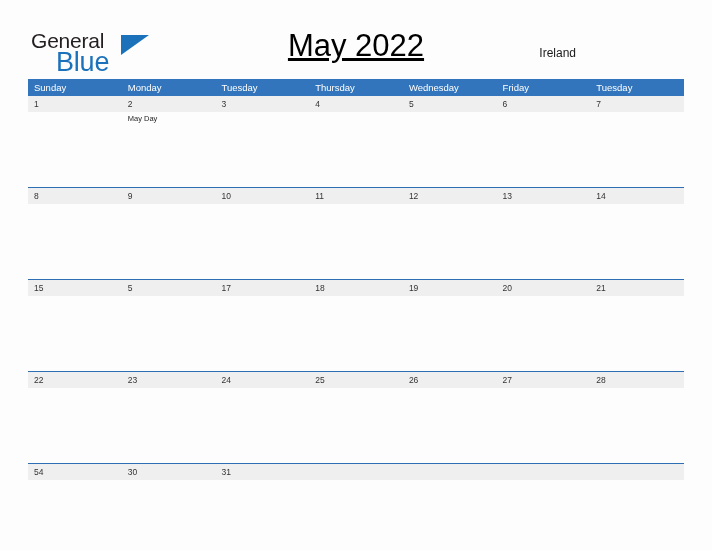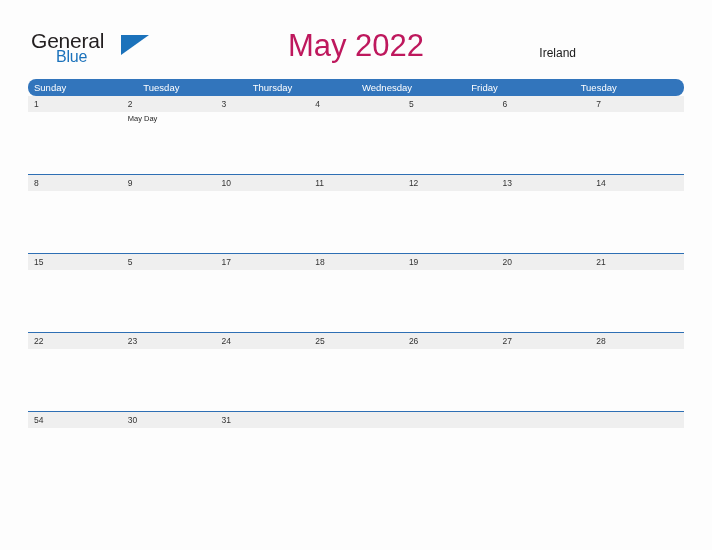--- a/index.html
+++ b/index.html
@@ -43,21 +43,21 @@
     top: 0;
     font-size: 21px;
     color: #231f20;
     letter-spacing: -0.2px;
     white-space: nowrap;
   }
   .logo-line2 {
     position: absolute;
     left: 25px;
     top: 19px;
-    font-size: 16px;
+    font-size: 27px;
     color: #1b72bb;
     letter-spacing: -0.2px;
     white-space: nowrap;
   }
   .logo-flag {
     position: absolute;
     left: 90px;
     top: 5px;
     width: 0;
     height: 0;
@@ -66,22 +66,23 @@
   }
 
   .cal-title {
     position: absolute;
     left: 0;
     top: 28px;
     width: 712px;
     text-align: center;
     font-size: 31px;
     font-weight: 400;
-    color: #be185d;
+    color: #000000;
     letter-spacing: 0px;
+    text-decoration: underline;
   }
 
   .country {
     position: absolute;
     right: 28px;
     top: 46px;
     font-size: 12px;
     color: #1a1a1a;
     text-align: right;
     margin-left: 12px;
@@ -93,21 +94,20 @@
     left: 28px;
     top: 79px;
     width: 656px;
   }
 
   .dow-row {
     display: flex;
     width: 656px;
     height: 17px;
     background: #3275bc;
-    border-radius: 8px;
   }
   .dow-cell {
     flex: 1 1 0;
     color: #ffffff;
     font-size: 9.5px;
     line-height: 17px;
     padding-left: 6px;
     box-sizing: border-box;
     white-space: nowrap;
     overflow: hidden;
@@ -131,21 +131,21 @@
     flex: 1 1 0;
     font-size: 8.5px;
     line-height: 16px;
     color: #333333;
     padding-left: 6px;
     box-sizing: border-box;
   }
   .week-body {
     display: flex;
     width: 656px;
-    height: 62px;
+    height: 75px;
     background: #fdfdfd;
   }
   .event-cell {
     flex: 1 1 0;
     padding-left: 6px;
     padding-top: 2px;
     box-sizing: border-box;
   }
   .event {
     font-size: 7.5px;
@@ -170,20 +170,21 @@
     <div class="cal-title">May 2022</div>
 
     <div class="country">Ireland</div>
 
   </div>
 
   <div class="calendar">
 
     <div class="dow-row">
       <div class="dow-cell">Sunday</div>
+      <div class="dow-cell">Monday</div>
       <div class="dow-cell">Tuesday</div>
       <div class="dow-cell">Thursday</div>
       <div class="dow-cell">Wednesday</div>
       <div class="dow-cell">Friday</div>
       <div class="dow-cell">Tuesday</div>
     </div>
 
     <div class="week">
       <div class="week-dates">
         <div class="date-cell">1</div>

